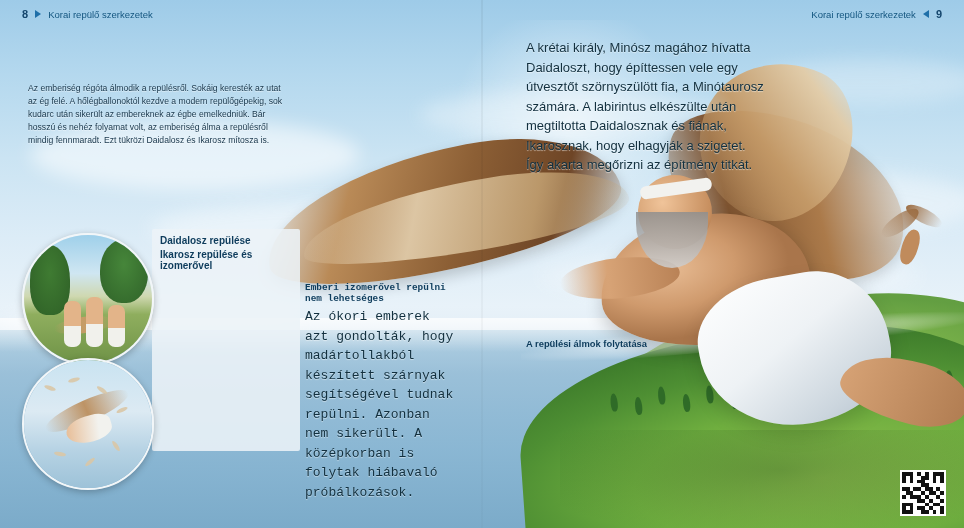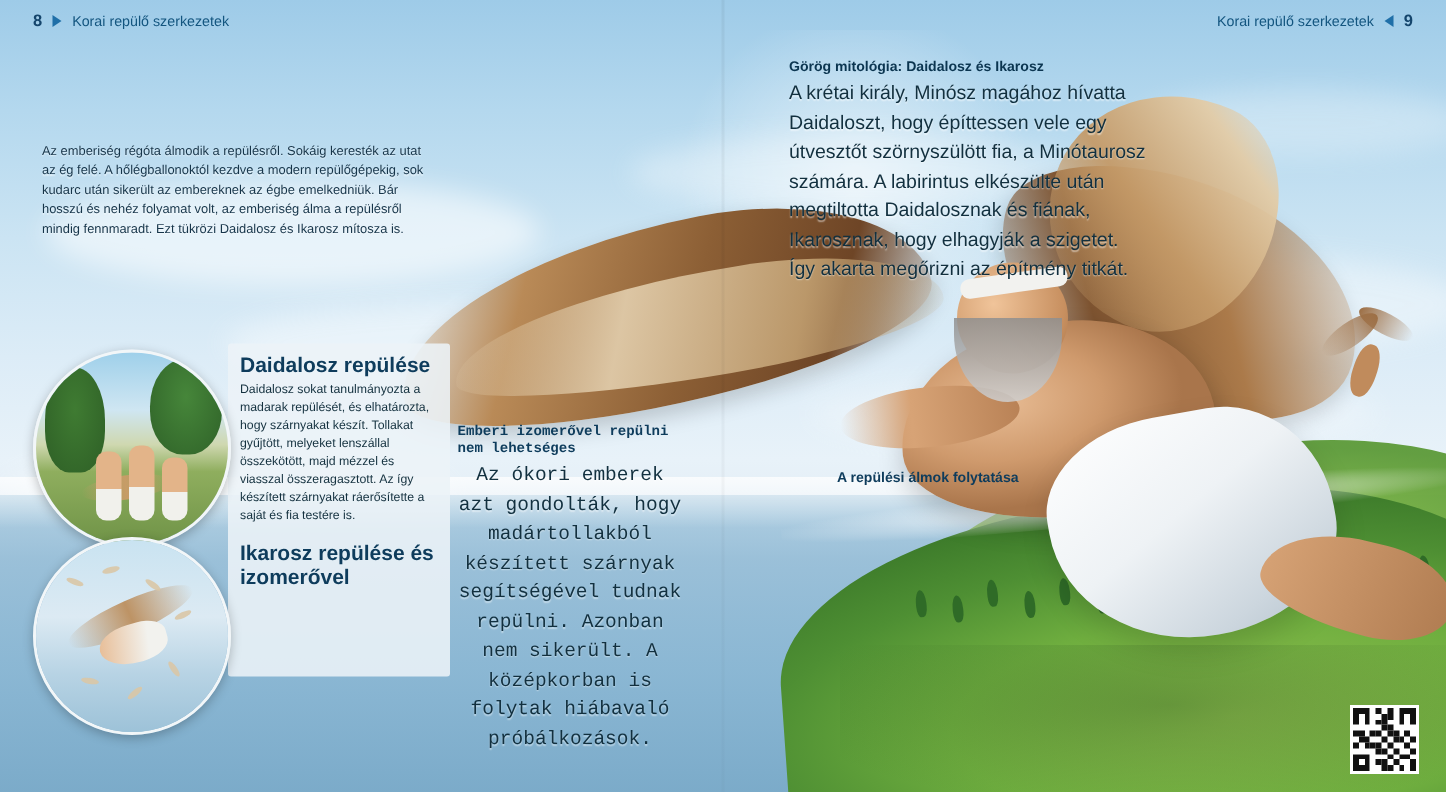--- a/index.html
+++ b/index.html
@@ -278,21 +278,20 @@
     text-shadow: 0 1px 2px rgba(255,255,255,0.7);
   }
   .lede {
     position: absolute;
     left: 28px; top: 82px;
     width: 262px;
     font-size: 8.6px;
     line-height: 1.52;
     color: #16354a;
     text-shadow: 0 1px 1px rgba(255,255,255,0.65);
-    margin-top: 12px;
   }
 
   
   .block { position: absolute; }
   .block h3 {
     margin: 0 0 3px 0;
     font-size: 9.4px;
     font-weight: bold;
     color: #0e3c5c;
   }
@@ -301,38 +300,38 @@
     font-size: 13px;
     line-height: 1.5;
     color: #12303f;
   }
   .b-greek { left: 526px; top: 38px; width: 240px; }
   .b-greek h3 { color: #0b3550; }
   .b-greek p { text-shadow: 0 1px 1px rgba(255,255,255,0.55); }
 
   .b-muscle { left: 305px; top: 282px; width: 150px; font-family: Liberation Mono, monospace; }
   .b-muscle h3 { color: #0e3c5c; }
-  .b-muscle p { text-shadow: 0 1px 1px rgba(255,255,255,0.5); text-align: center; }
-
-  .b-dreams { left: 526px; top: 312px; width: 180px; margin-left: 32px; }
+  .b-muscle p { text-shadow: 0 1px 1px rgba(255,255,255,0.5); }
+
+  .b-dreams { left: 526px; top: 338px; width: 180px; }
   .b-dreams p { text-shadow: 0 1px 1px rgba(255,255,255,0.5); }
 
   
   .caption-panel {
     position: absolute;
     left: 152px; top: 229px;
     width: 148px; height: 222px;
     background: rgba(236,243,247,0.88);
     border-radius: 2px;
     padding: 6px 8px 8px 8px;
     box-sizing: border-box;
   }
   .caption-panel h3 {
     margin: 0 0 3px 0;
-    font-size: 14px;
+    font-size: 10px;
     font-weight: bold;
     color: #0e3c5c;
   }
   .caption-panel p {
     margin: 0 0 10px 0;
     font-size: 8.2px;
     line-height: 1.46;
     color: #14313f;
   }
 
@@ -490,36 +489,34 @@
   </div>
   <div class="hdr-right">
     <span class="hdr-title">Korai repülő szerkezetek</span>
     <span class="tri tri-left"></span>
     <span class="pagenum">9</span>
   </div>
 
   <div class="lede">Az emberiség régóta álmodik a repülésről. Sokáig keresték az utat az ég felé. A hőlégballonoktól kezdve a modern repülőgépekig, sok kudarc után sikerült az embereknek az égbe emelkedniük. Bár hosszú és nehéz folyamat volt, az emberiség álma a repülésről mindig fennmaradt. Ezt tükrözi Daidalosz és Ikarosz mítosza is.</div>
 
   <div class="block b-greek">
-    <h3>Görög mitológia: Daidalosz és Ikarosz</h3>
     <p>A krétai király, Minósz magához hívatta Daidaloszt, hogy építtessen vele egy útvesztőt szörnyszülött fia, a Minótaurosz számára. A labirintus elkészülte után megtiltotta Daidalosznak és fiának, Ikarosznak, hogy elhagyják a szigetet. Így akarta megőrizni az építmény titkát.</p>
   </div>
 
   <div class="block b-muscle">
     <h3>Emberi izomerővel repülni nem lehetséges</h3>
     <p>Az ókori emberek azt gondolták, hogy madártollakból készített szárnyak segítségével tudnak repülni. Azonban nem sikerült. A középkorban is folytak hiábavaló próbálkozások.</p>
   </div>
 
   <div class="block b-dreams">
     <h3>A repülési álmok folytatása</h3>
   </div>
 
   <div class="caption-panel">
     <h3>Daidalosz repülése</h3>
-    <p>Daidalosz sokat tanulmányozta a madarak repülését, és elhatározta, hogy szárnyakat készít. Tollakat gyűjtött, melyeket lenszállal összekötött, majd mézzel és viasszal összeragasztott. Az így készített szárnyakat ráerősítette a saját és fia testére is.</p>
     <h3>Ikarosz repülése és izomerővel</h3>
   </div>
 
   <div class="inset inset1">
     <div class="bg"></div>
     <div class="tree-i"></div>
     <div class="tree-j"></div>
     <div class="wing-i"></div>
     <div class="fig f1"></div>
     <div class="fig f2"></div>

